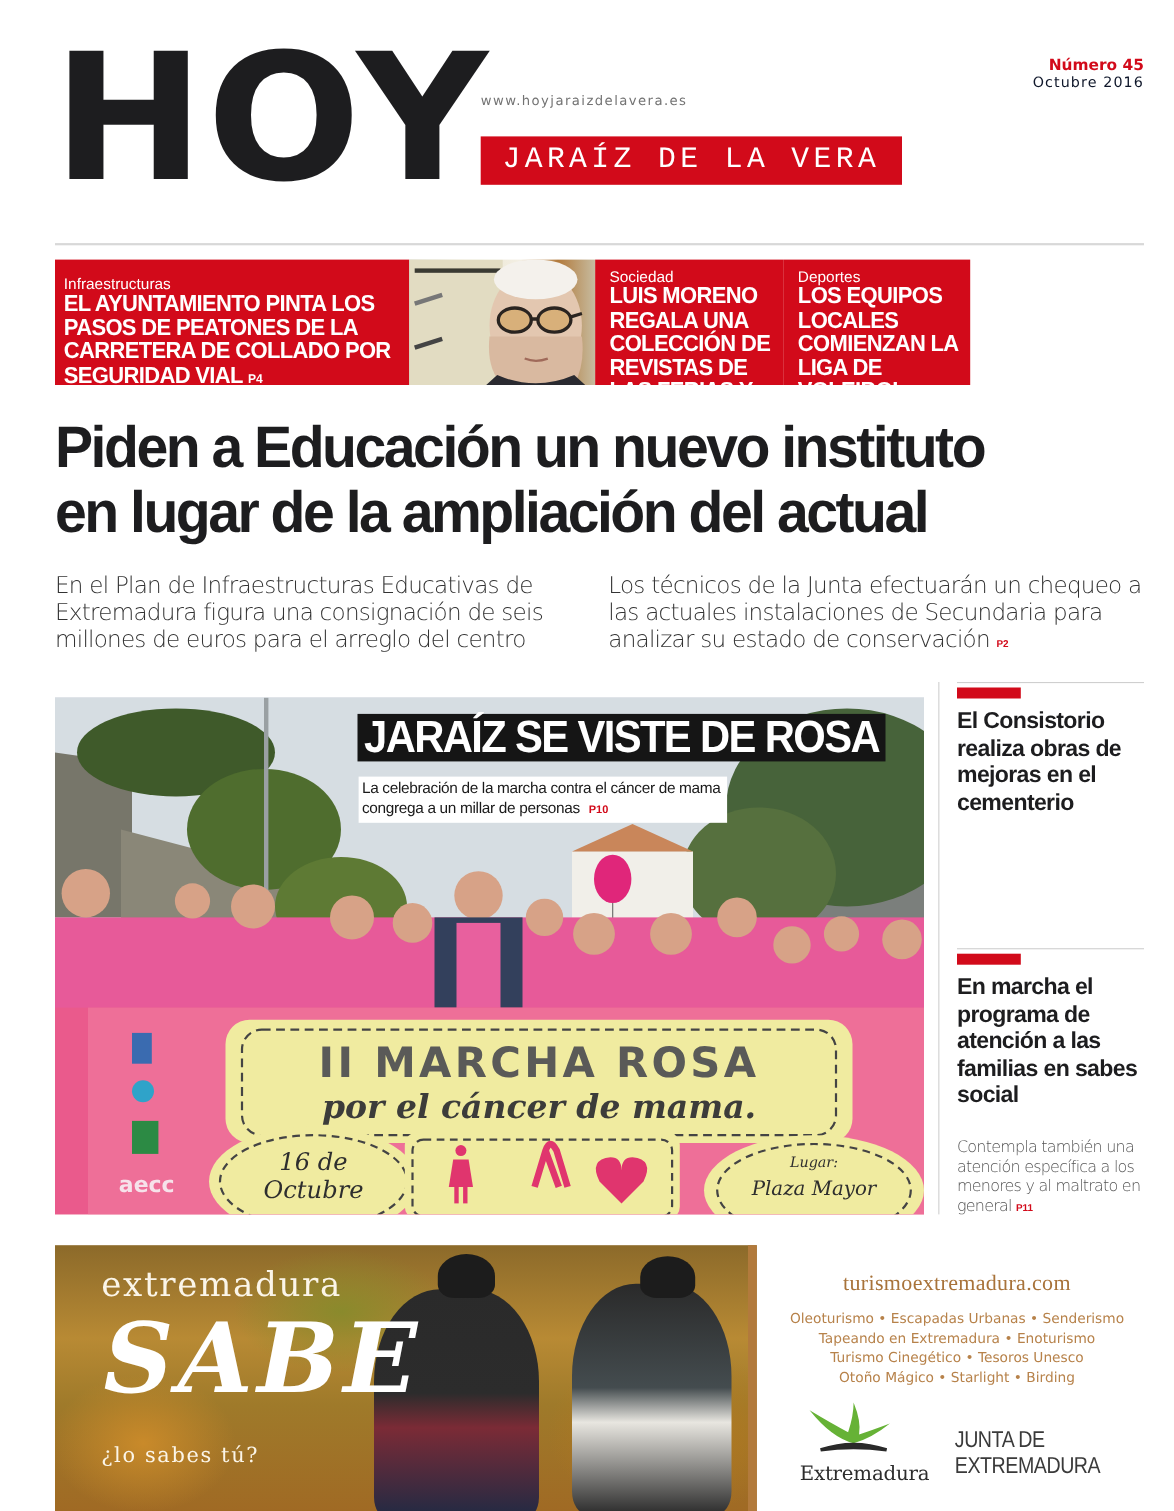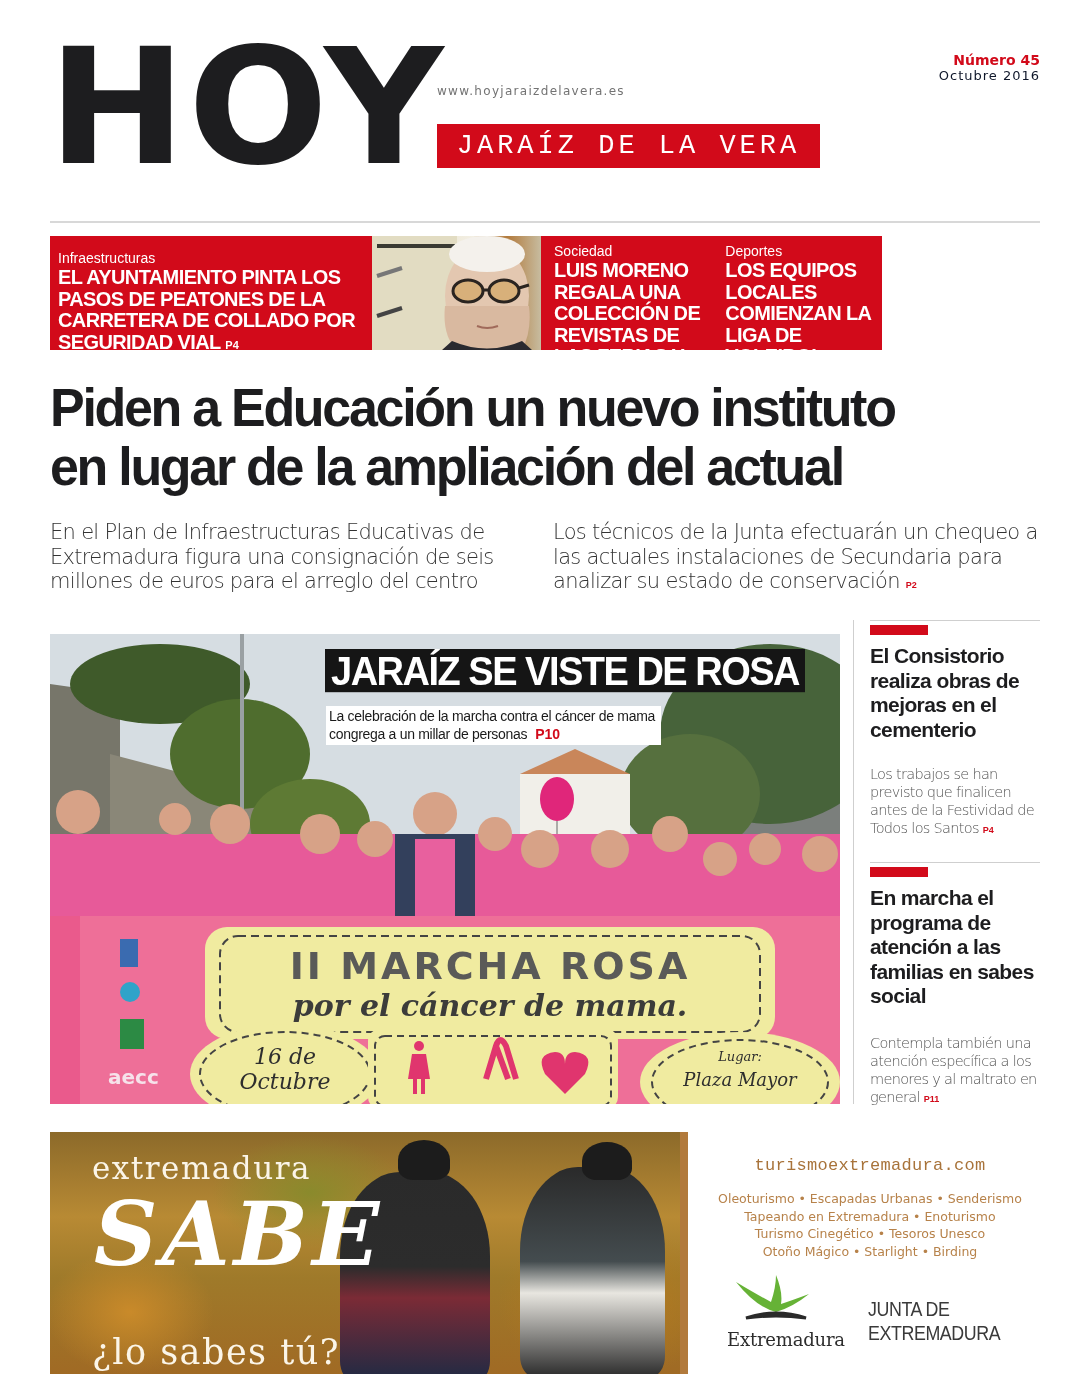--- a/index.html
+++ b/index.html
@@ -80,21 +80,21 @@
     font-family: "Liberation Sans", sans-serif; font-weight: bold;
     font-size: 38px; line-height: 40px; letter-spacing: -1.5px; padding: 0 6px;
     transform: scaleY(1.08); transform-origin: top left;
   }
   .feature-sub {
     position: absolute; left: 276px; top: 72px; width: 335px;
     background: #fff; color: #1a1a1a;
     font-family: "Liberation Sans", sans-serif; font-size: 14px; line-height: 18px; letter-spacing: -0.3px;
     padding: 1px 4px 2px 3px;
   }
-  .feature-sub .pg-red { font-size: 14px; margin-left: 8px; }
+  .feature-sub .pg-red { font-size: 10px; margin-left: 8px; }
 
   .vline { position: absolute; left: 853px; top: 620px; width: 1px; height: 484px; background: #cfcfcf; }
 
   
   .brief { position: absolute; left: 870px; width: 170px; }
   .brief .rule-top { position: absolute; left: 0; top: 0; width: 170px; height: 1px; background: #cfcfcf; }
   .brief .tag { position: absolute; left: 0; top: 5px; width: 58px; height: 10px; background: #d20a1a; }
   .brief .b-hed {
     position: absolute; left: 0; top: 24px; width: 172px;
     font-family: "Liberation Sans", sans-serif; font-weight: bold;
@@ -124,36 +124,36 @@
   .ad-word-1 {
     position: absolute; left: 42px; top: 18px;
     font-family: "DejaVu Serif", serif; font-size: 31px; letter-spacing: 1.5px; color: #fbf5e8;
   }
   .ad-word-2 {
     position: absolute; left: 44px; top: 58px;
     font-family: "DejaVu Serif", serif; font-style: italic; font-weight: bold;
     font-size: 88px; line-height: 1; letter-spacing: 4px; color: #ffffff;
   }
   .ad-word-3 {
-    position: absolute; left: 42px; top: 200px;
-    font-family: "DejaVu Serif", serif; font-size: 35px; letter-spacing: 1.5px; color: #fbf5e8;
+    position: absolute; left: 42px; top: 180px;
+    font-family: "DejaVu Serif", serif; font-size: 19px; letter-spacing: 1.5px; color: #fbf5e8;
   }
   .cyclist {
     position: absolute; border-radius: 40% 40% 10% 10%;
   }
   .cyclist-1 { left: 290px; top: 40px; width: 150px; height: 210px; background: linear-gradient(180deg, #2a2a2a 0%, #2c2c2c 45%, #7b2b36 60%, #1e2a44 100%); }
   .cyclist-2 { left: 470px; top: 35px; width: 145px; height: 210px; background: linear-gradient(180deg, #2a2a2a 0%, #444c4f 45%, #e8e6e0 60%, #2b2b2b 100%); }
   .helmet { position: absolute; border-radius: 50% 50% 30% 30%; background: #1c1c1c; }
   .helmet-1 { left: 348px; top: 8px; width: 52px; height: 40px; }
   .helmet-2 { left: 532px; top: 10px; width: 50px; height: 38px; }
 
   .ad-text { position: absolute; left: 650px; top: 0; width: 340px; height: 242px; text-align: center; }
   .ad-site {
     position: absolute; left: 0; top: 24px; width: 340px;
-    font-family: Liberation Mono, monospace; font-size: 17px; letter-spacing: 0.3px; color: #a8733a;
+    font-family: Liberation Serif, serif; font-size: 20px; letter-spacing: 0.3px; color: #a8733a;
   }
   .ad-lines {
     position: absolute; left: 0; top: 58px; width: 340px;
     font-family: "DejaVu Sans", sans-serif; font-size: 12.5px; line-height: 17.5px; color: #b7824a;
   }
   .ad-lines div { white-space: nowrap; }
   .ad-logo-ext { position: absolute; left: 27px; top: 140px; width: 120px; height: 100px; }
   .ad-logo-ext-label {
     position: absolute; left: 0; top: 57px; width: 150px; text-align: left;
     font-family: "DejaVu Serif", serif; font-size: 18px; color: #2d2d2d; letter-spacing: -0.2px;
@@ -292,21 +292,20 @@
   <div class="feature-title">JARAÍZ SE VISTE DE ROSA</div>
   <div class="feature-sub"><span>La celebración de la marcha contra el cáncer de mama congrega a un millar de personas</span><span class="pg-red">P10</span></div>
 </div>
 
 <div class="vline"></div>
 
 <div class="brief brief-1">
   <div class="rule-top"></div>
   <div class="tag"></div>
   <div class="b-hed">El Consistorio realiza obras de mejoras en el cementerio</div>
-  <div class="b-deck"><span>Los trabajos se han previsto que finalicen antes de la Festividad de Todos los Santos</span> <span class="pg-red">P4</span></div>
 </div>
 
 <div class="brief brief-2">
   <div class="rule-top"></div>
   <div class="tag"></div>
   <div class="b-hed">En marcha el programa de atención a las familias en sabes social</div>
   <div class="b-deck"><span>Contempla también una atención específica a los menores y al maltrato en general</span> <span class="pg-red">P11</span></div>
 </div>
 
 <div class="ad">

